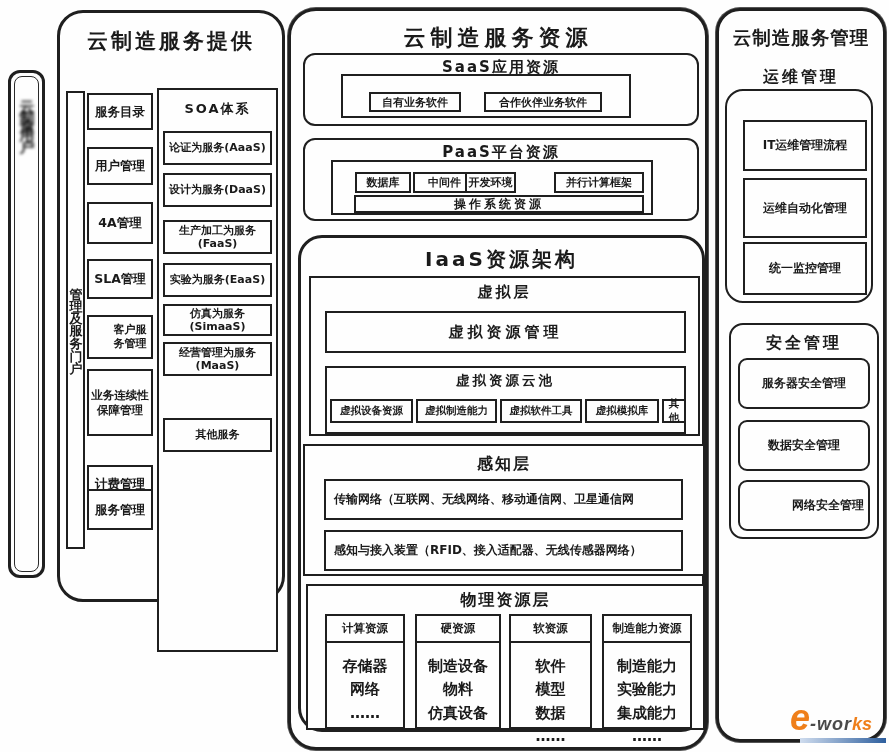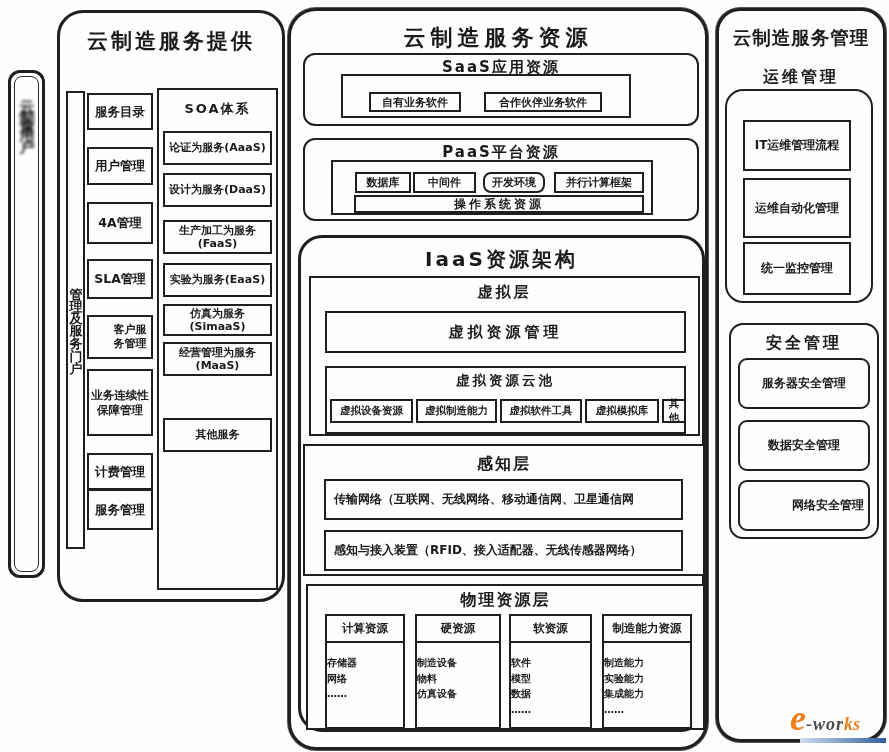--- a/index.html
+++ b/index.html
@@ -18,21 +18,21 @@
     display:flex;justify-content:center;}
   .farleft-txt{writing-mode:vertical-lr;text-orientation:upright;font-size:15px;font-weight:bold;
     letter-spacing:9px;padding-top:12px;filter:blur(1.4px);color:#0c0c0c;}
 
   
   .leftpanel{left:57px;top:10px;width:228px;height:592px;border-radius:26px;border-width:3px;}
   .lp-title{top:14px;font-size:21px;letter-spacing:3px;}
   .portal{left:6px;top:78px;width:19px;height:458px;display:flex;align-items:center;justify-content:center;}
   .portal-txt{writing-mode:vertical-lr;text-orientation:upright;font-size:13px;font-weight:bold;letter-spacing:12px;}
   .mgmt{left:27px;width:66px;font-size:12.5px;font-weight:bold;line-height:1.25;}
-  .soa{left:97px;top:75px;width:121px;height:502px;}
+  .soa{left:97px;top:75px;width:121px;height:564px;}
   .soa-title{top:10px;font-size:13px;letter-spacing:2px;}
   .soa-item{left:4px;width:109px;font-size:11px;font-weight:bold;line-height:1.2;}
 
   
   .midpanel{left:288px;top:8px;width:420px;height:742px;border-radius:28px;border-width:3px;
     box-shadow:0 0 0 1px #555;}
   .mp-title{top:12px;font-size:22px;letter-spacing:5px;}
   .saas{left:12px;top:42px;width:396px;height:73px;border-radius:12px;}
   .saas-title{top:3px;font-size:15px;letter-spacing:2px;}
   .saas-inner{left:36px;top:19px;width:290px;height:44px;}
@@ -51,36 +51,36 @@
   .pool-title{top:4px;font-size:13.5px;letter-spacing:3px;}
   .pchip{top:31px;height:24px;font-size:10.5px;font-weight:bold;}
   .player{left:2px;top:206px;width:402px;height:132px;}
   .pl-title{top:8px;font-size:16px;letter-spacing:2px;}
   .prow{left:19px;width:359px;height:41px;font-size:12px;font-weight:bold;justify-content:flex-start;padding-left:8px;}
   .phlayer{left:5px;top:346px;width:399px;height:146px;}
   .phl-title{top:4px;font-size:16px;letter-spacing:2px;}
   .pcol{top:28px;height:115px;}
   .pcol-head{height:25px;border-bottom:2px solid #1f1f1f;display:flex;align-items:center;justify-content:center;
     font-size:11.5px;font-weight:bold;}
-  .pcol-body{padding-top:12px;text-align:left;font-size:10px;font-weight:bold;line-height:1.55;white-space:pre-line;}
+  .pcol-body{padding-top:12px;text-align:center;font-size:15px;font-weight:bold;line-height:1.55;white-space:pre-line;}
 
   
   .rightpanel{left:716px;top:8px;width:170px;height:734px;border-radius:24px;border-width:3px;
     box-shadow:0 0 0 1px #555;}
   .rp-title{top:14px;font-size:18.5px;letter-spacing:1px;}
   .ops-label{top:56px;font-size:16px;letter-spacing:3px;}
   .opsbox{left:6px;top:78px;width:148px;height:214px;border-radius:18px;}
-  .opsitem{left:16px;width:108px;font-size:12px;font-weight:bold;line-height:1.4;text-align:right;}
+  .opsitem{left:16px;width:124px;font-size:12px;font-weight:bold;line-height:1.4;text-align:right;}
   .secbox{left:10px;top:312px;width:150px;height:216px;border-radius:14px;}
   .sec-title{top:8px;font-size:16px;letter-spacing:3px;}
   .secitem{left:7px;width:132px;font-size:12px;font-weight:bold;border-radius:9px;}
 
   
   .ework{position:absolute;left:790px;top:700px;width:99px;height:48px;z-index:5;
-    font-family:Liberation Serif, serif;font-style:italic;}
+    font-family:Liberation Sans, sans-serif;font-style:italic;}
   .ew-row{position:absolute;left:0;top:0;white-space:nowrap;}
   .ew-e{font-size:36px;font-weight:bold;line-height:36px;}
   .ew-wor{font-size:18px;font-weight:bold;color:#4a4a4a;letter-spacing:1px;}
   .ew-ks{font-size:18px;font-weight:bold;}
   .ew-bar{position:absolute;left:10px;top:38px;width:86px;height:5px;
     background:linear-gradient(to right,#cfdcee,#2e5f9e);}
 </style>
 </head>
 <body>
 
@@ -98,21 +98,21 @@
     <div class="bx portal">
       <span class="portal-txt">管理及服务门户</span>
     </div>
 
     <div class="bx ctr mgmt" style="top:80px;height:37px;">服务目录</div>
     <div class="bx ctr mgmt" style="top:134px;height:38px;">用户管理</div>
     <div class="bx ctr mgmt" style="top:189px;height:42px;">4A管理</div>
     <div class="bx ctr mgmt" style="top:246px;height:40px;">SLA管理</div>
     <div class="bx ctr mgmt" style="top:302px;height:44px;font-size:11px;padding-left:20px;">客户服务管理</div>
     <div class="bx ctr mgmt" style="top:356px;height:67px;font-size:11.5px;">业务连续性保障管理</div>
-    <div class="bx ctr mgmt" style="top:440px;height:37px;">计费管理</div>
+    <div class="bx ctr mgmt" style="top:452px;height:37px;">计费管理</div>
     <div class="bx ctr mgmt" style="top:476px;height:41px;">服务管理</div>
 
     <div class="bx soa">
       <div class="ttl soa-title">SOA体系</div>
       <div class="bx ctr soa-item" style="top:41px;height:34px;">论证为服务(AaaS)</div>
       <div class="bx ctr soa-item" style="top:83px;height:34px;">设计为服务(DaaS)</div>
       <div class="bx ctr soa-item" style="top:130px;height:34px;">生产加工为服务(FaaS)</div>
       <div class="bx ctr soa-item" style="top:173px;height:34px;">实验为服务(EaaS)</div>
       <div class="bx ctr soa-item" style="top:214px;height:32px;">仿真为服务(SimaaS)</div>
       <div class="bx ctr soa-item" style="top:252px;height:34px;">经营管理为服务(MaaS)</div>
@@ -129,21 +129,21 @@
         <div class="bx ctr chip" style="left:26px;top:16px;width:92px;height:20px;">自有业务软件</div>
         <div class="bx ctr chip" style="left:141px;top:16px;width:118px;height:20px;">合作伙伴业务软件</div>
       </div>
     </div>
 
     <div class="bx paas">
       <div class="ttl paas-title">PaaS平台资源</div>
       <div class="bx paas-inner">
         <div class="bx ctr chip" style="left:22px;top:10px;width:56px;height:21px;">数据库</div>
         <div class="bx ctr chip" style="left:80px;top:10px;width:63px;height:21px;">中间件</div>
-        <div class="bx ctr chip" style="left:150px;top:10px;width:62px;height:21px;border-radius:8px;">开发环境</div>
+        <div class="bx ctr chip" style="left:132px;top:10px;width:51px;height:21px;">开发环境</div>
         <div class="bx ctr chip" style="left:221px;top:10px;width:90px;height:21px;">并行计算框架</div>
         <div class="bx ctr osbox">操作系统资源</div>
       </div>
     </div>
 
     <div class="bx iaas">
       <div class="ttl iaas-title">IaaS资源架构</div>
 
       <div class="bx vlayer">
         <div class="ttl vl-title">虚拟层</div>

